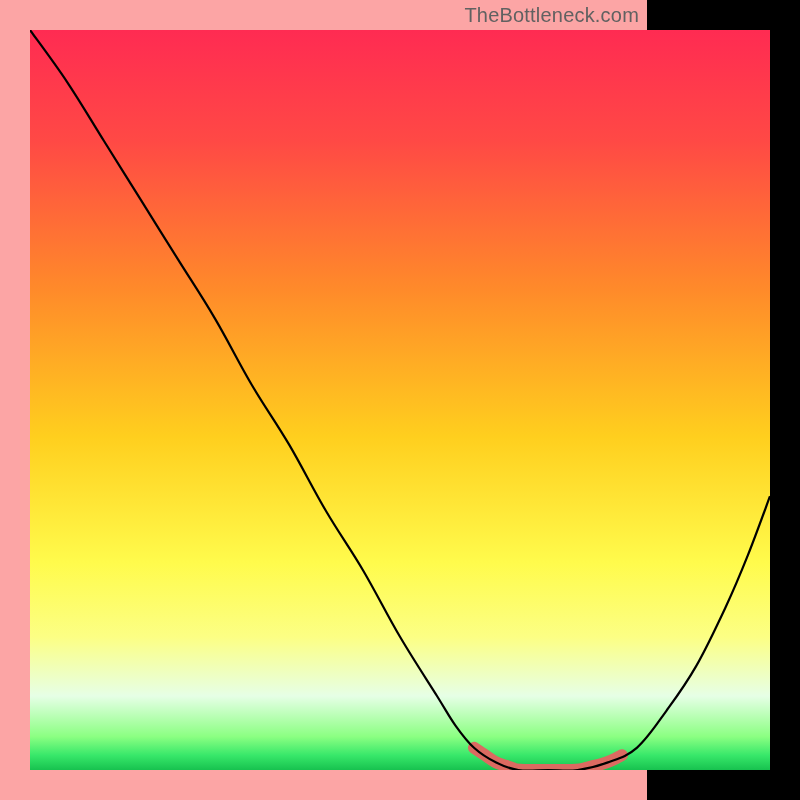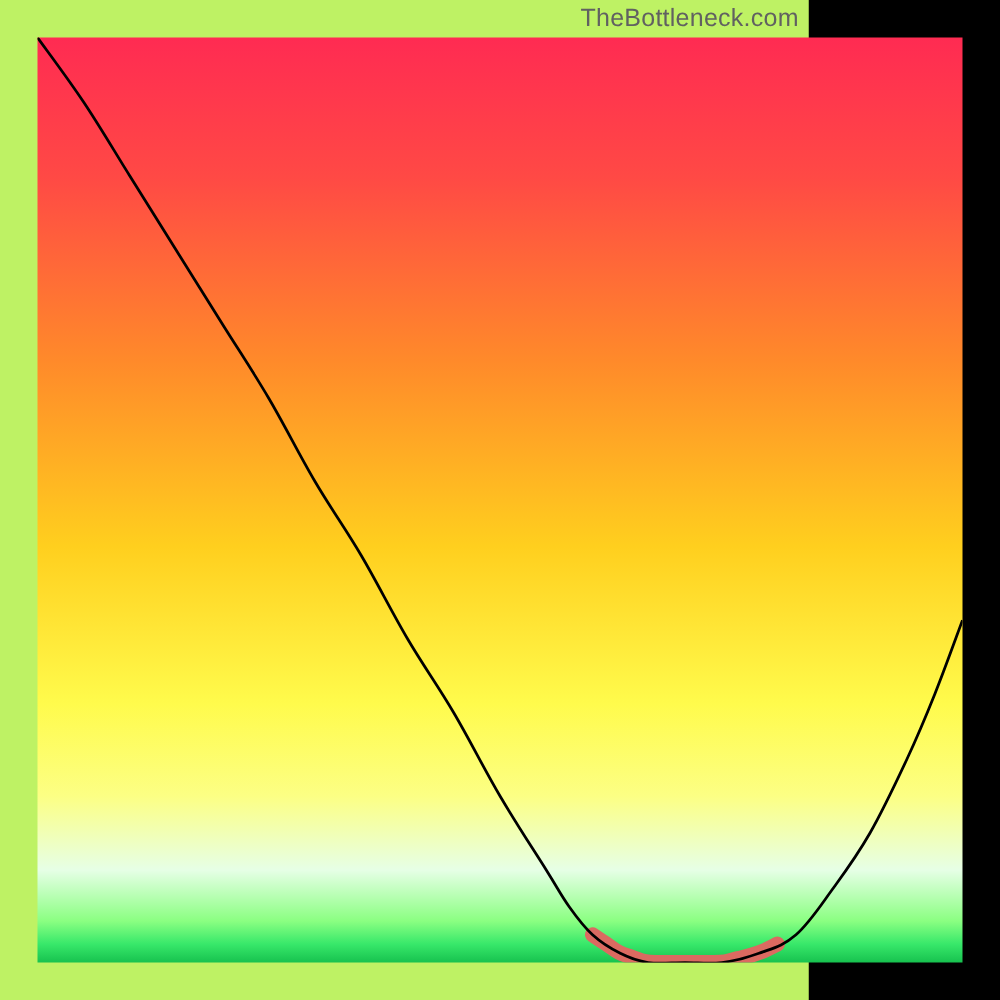--- a/index.html
+++ b/index.html
@@ -1,17 +1,17 @@
 <!DOCTYPE html>
 <html><head>
 <meta charset="utf-8">
 <style>
   html, body { margin: 0; padding: 0; width: 800px; height: 800px; overflow: hidden; }
   body { font-family: Arial, Helvetica, sans-serif; background: #000; }
-  .stage { position: relative; width: 647px; height: 800px; background: #bef264; }
+  .stage { position: relative; width: 647px; height: 800px; background: #fca5a5; }
   .attribution {
     position: absolute; top: 4px; right: 8px;
     color: #616161; font-size: 20px; font-weight: 500;
     z-index: 5; letter-spacing: 0.2px;
   }
   svg { display: block; }
   .curve { fill: none; stroke: #000; stroke-width: 2.2; }
   .highlight { fill: none; stroke: #db6a61; stroke-width: 12; stroke-linecap: round; }
 </style>
 </head>

